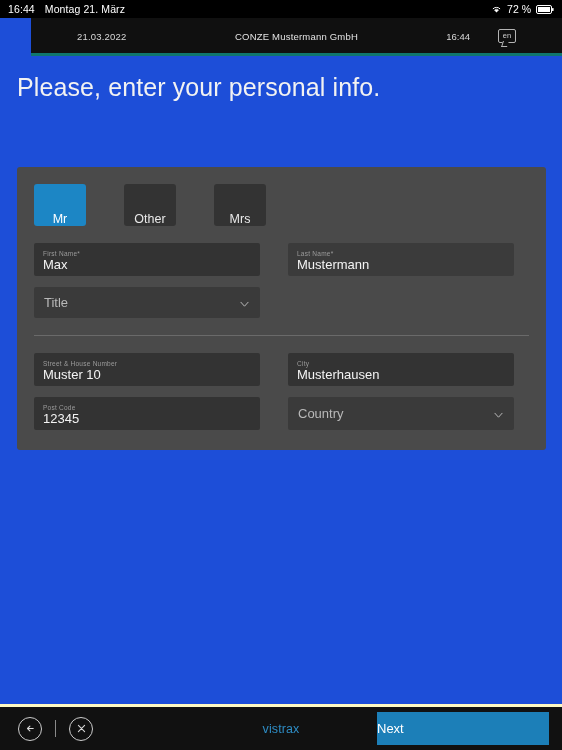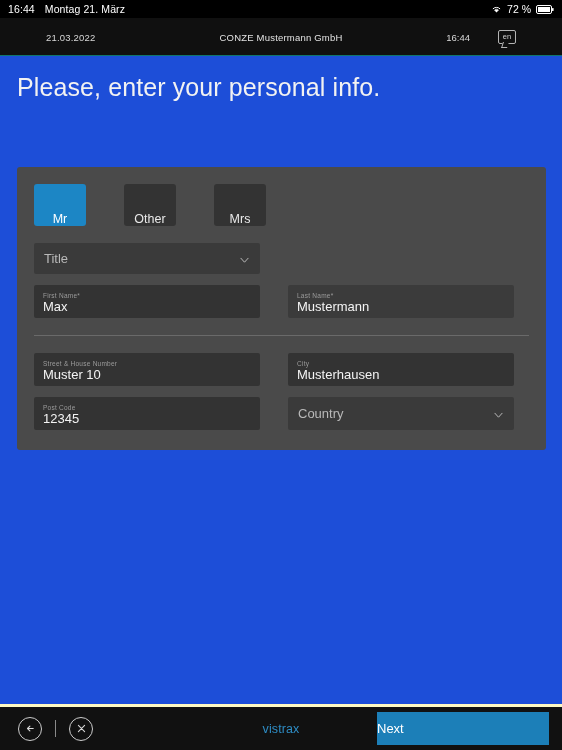--- a/index.html
+++ b/index.html
@@ -58,21 +58,22 @@
   }
   .wifi-ic { display: block; }
   .batt-ic { display: block; }
 
   
   .appheader {
     height: 38px;
     background: #101010;
     position: relative;
     flex: none;
-    border-bottom: 1px solid #0f766e;
+    border-bottom: 3px solid #0f766e;
+    margin-left: 31px;
   }
   .hdr-date {
     position: absolute;
     left: 46px;
     top: 50%;
     transform: translateY(-50%);
     font-size: 9.5px;
     color: #d8d8d8;
     letter-spacing: .2px;
   }
@@ -347,47 +348,47 @@
           <span>Mr</span>
         </div>
         <div class="sal-btn">
           <span>Other</span>
         </div>
         <div class="sal-btn">
           <span>Mrs</span>
         </div>
       </div>
 
+      <div class="field-row">
+        <div class="col left">
+          <div class="textfield">
+            <span class="tf-label">First Name*</span>
+            <span class="tf-value">Max</span>
+          </div>
+        </div>
+        <div class="col right">
+          <div class="textfield focused">
+            <span class="tf-label">Last Name*</span>
+            <span class="tf-value">Mustermann</span>
+          </div>
+        </div>
+      </div>
+
       <div class="field-row title-row">
         <div class="col left">
           <div class="select-ctl">
             <span class="sel-text">Title</span>
             <svg class="chev" viewBox="0 0 10 7">
               <path d="M1 1 L5 5.4 L9 1" stroke="#b9b9b9" stroke-width="1.1" fill="none" stroke-linecap="round"></path>
             </svg>
           </div>
         </div>
         <div class="col right"></div>
       </div>
 
-      <div class="field-row">
-        <div class="col left">
-          <div class="textfield">
-            <span class="tf-label">First Name*</span>
-            <span class="tf-value">Max</span>
-          </div>
-        </div>
-        <div class="col right">
-          <div class="textfield focused">
-            <span class="tf-label">Last Name*</span>
-            <span class="tf-value">Mustermann</span>
-          </div>
-        </div>
-      </div>
-
       <div class="divider"></div>
 
       <div class="field-row">
         <div class="col left">
           <div class="textfield">
             <span class="tf-label">Street &amp; House Number</span>
             <span class="tf-value">Muster 10</span>
           </div>
         </div>
         <div class="col right">

